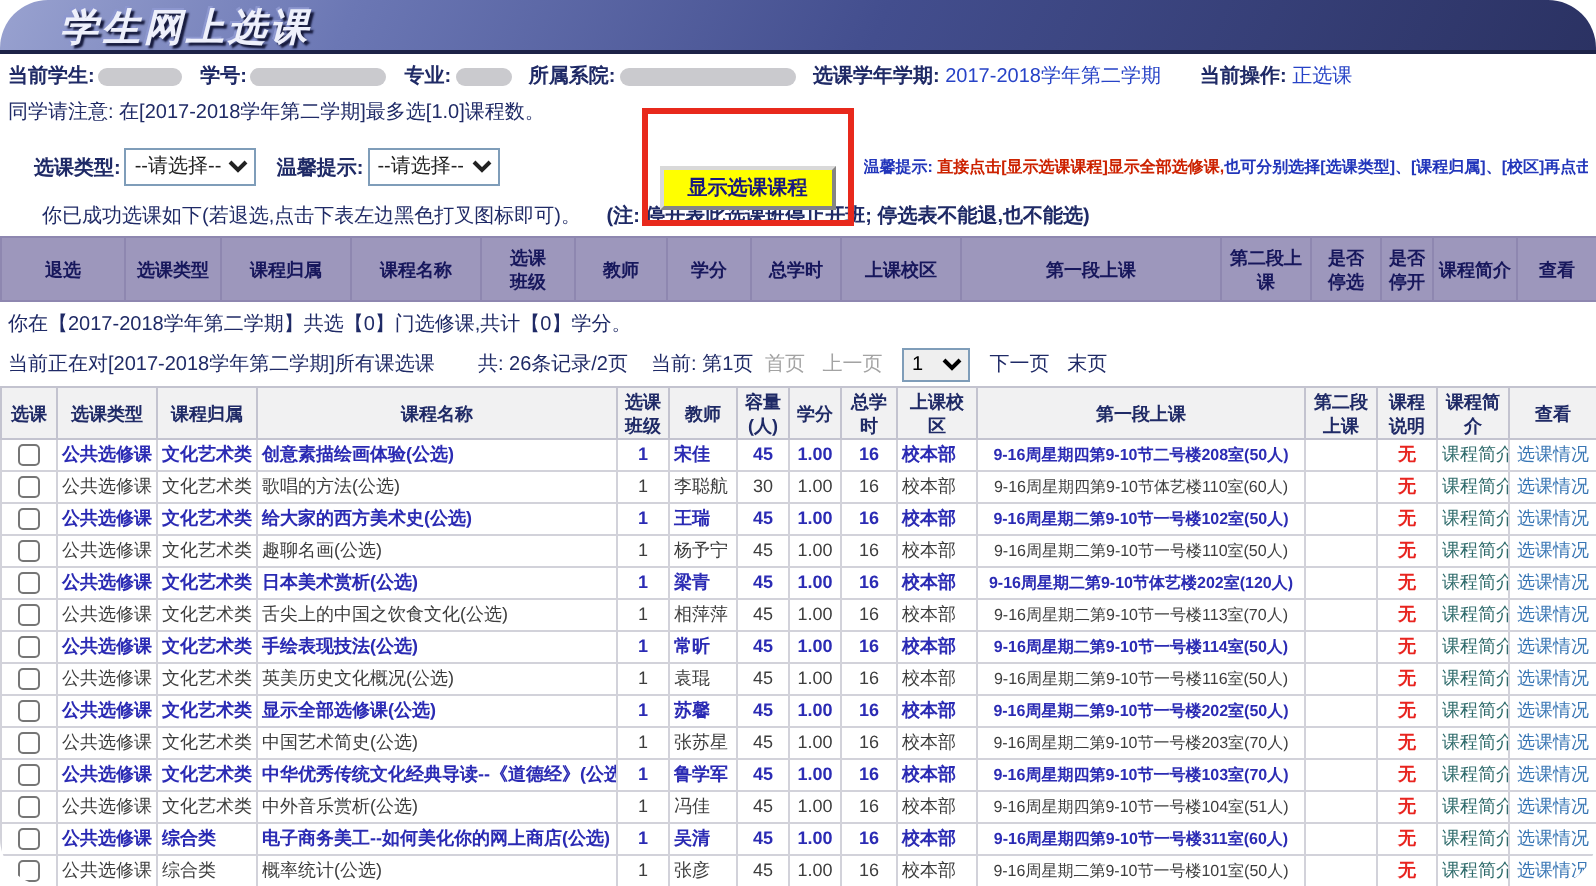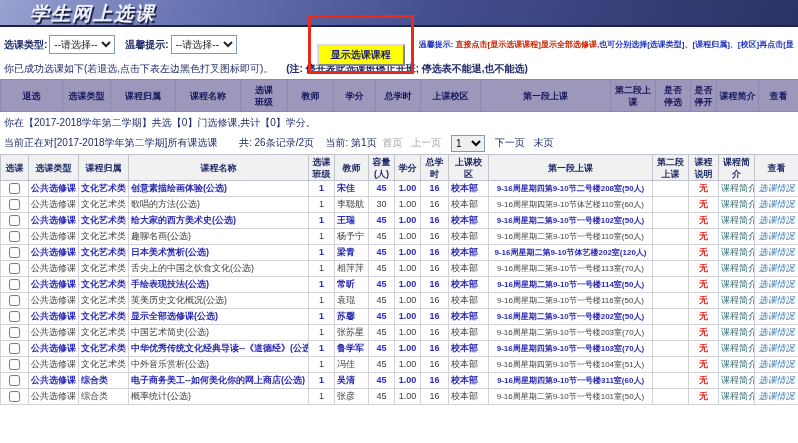--- a/index.html
+++ b/index.html
@@ -1,41 +1,41 @@
 <!DOCTYPE html>
 <html><head>
 <meta charset="utf-8">
 <style>
   * { box-sizing: border-box; }
   html,body { margin:0; padding:0; }
   body { font-family:"Liberation Sans","DejaVu Sans",sans-serif; }
-  .page { position:relative; width:798px; height:443px; background:#fff; overflow:hidden; }
+  .page { position:relative; width:798px; height:443px; background:#fff; overflow:hidden;border-radius:24px; }
 
   
   .banner { height:27px; background:linear-gradient(115deg,#99a2d0 0%,#6b77b4 22%,#434e8e 55%,#2b3263 100%); border-bottom:2px solid #1d2348; position:relative; }
   .banner-title { position:absolute; left:30px; top:1px; font-size:19px; font-weight:bold; font-style:italic; letter-spacing:2px; color:#eef0fb; text-shadow:1.5px 1.5px 1px #14183a, -1px -1px 0 #8d97cf; }
 
   
   .info-row { padding:4px 4px 1px 4px; font-size:10px; color:#1f2a66; white-space:nowrap; }
   .info-row b { font-weight:bold; }
   .blue-val { color:#2743c7; }
   .redact { display:inline-block; height:9px; background:#cacace; border-radius:5px; vertical-align:middle; margin:0 6px 0 2px; }
   .notice-row { padding:3px 4px; font-size:10px; color:#1f2a66; }
 
   
-  .filter-row { display:flex; align-items:center; padding:6px 4px 5px 4px; font-size:10px; color:#1f2a66; white-space:nowrap; height:34px; }
+  .filter-row { display:flex; align-items:center; padding:6px 4px 5px 17px; font-size:10px; color:#1f2a66; white-space:nowrap; height:34px; }
   .filter-row label { font-weight:bold; margin-right:2px; }
   .filter-row select { font-size:10px; height:19px; margin-right:10px; background:#fff; border:1px solid #7f9db9; color:#222; }
   .btn-wrap { position:relative; display:inline-block; margin-left:70px; margin-right:14px; }
   .show-btn { background:#ffff00; border:2px outset #d9d9d9; color:#18187e; font-weight:bold; font-size:10px; padding:2px 12px; cursor:pointer; font-family:inherit;margin-top:21px; }
   .red-box { position:absolute; left:-9px; top:-8px; right:-9px; bottom:-8px; border:3px solid #e8291c; pointer-events:none; }
   .hint { font-size:8px; font-weight:bold; color:#2236bb; overflow:hidden; }
   .hint .hint-red { color:#cc2200; }
 
-  .success-row { padding:1px 4px 3px 4px; font-size:10px; color:#1f2a66; white-space:nowrap; }
+  .success-row { padding:1px 4px 3px 21px; font-size:10px; color:#1f2a66; white-space:nowrap; }
   .success-row .note2 { margin-left:10px; font-weight:bold; }
 
   
   table.tbl { border-collapse:collapse; table-layout:fixed; width:798px; font-size:9px; }
   .tbl th, .tbl td { overflow:hidden; white-space:nowrap; padding:0 2px; }
 
   
   .sel-tbl th { background:#9d97bc; color:#17175c; border:1px solid #8e87b0; font-weight:bold; height:32px; line-height:12px; white-space:pre-line; text-align:center; }
 
   .summary-row { padding:4px 14px 2px 4px; font-size:10px; color:#1f2a66; }
@@ -48,33 +48,45 @@
   
   .course-tbl th { background:#f1f1f2; color:#1f2a66; border:1px solid #c3c3cf; font-weight:bold; height:26px; line-height:12px; white-space:pre-line; text-align:center; }
   .course-tbl td { border:1px solid #d2d2da; height:16px; line-height:15px; }
   .course-tbl tr.row-hl   { color:#2b2bb4; font-weight:bold; }
   .course-tbl tr.row-plain{ color:#3d3d3d; }
   .c-center { text-align:center; }
   .c-left { text-align:left; }
   .sched { font-size:8px;text-align:center; }
   .status { color:#e8241f !important; font-weight:bold; }
   .link-intro { color:#2f6b6b; cursor:pointer; font-weight:normal; }
-  .link-view  { color:#3a77b5; cursor:pointer; font-weight:normal;font-style:italic; }
+  .link-view  { color:#3a77b5; cursor:pointer; font-weight:normal; }
   .course-tbl input[type=checkbox] { width:11px; height:11px; margin:1px; vertical-align:middle; }
 </style>
 </head>
 <body>
 
 <div class="page">
 
   <div class="banner">
     <div class="banner-title">学生网上选课</div>
   </div>
 
-
+  <div class="info-row">
+    <b>当前学生:</b><span class="redact" style="width:42px"></span>
+    <b>学号:</b><span class="redact" style="width:68px"></span>
+    <b>专业:</b><span class="redact" style="width:28px"></span>
+    <b>所属系院:</b><span class="redact" style="width:88px"></span>
+    <b>选课学年学期:</b>
+    <span class="blue-val">2017-2018学年第二学期</span>
+    <span class="gap" style="display:inline-block;width:14px"></span>
+    <b>当前操作:</b>
+    <span class="blue-val">正选课</span>
+  </div>
+
+  <div class="notice-row">同学请注意: 在[2017-2018学年第二学期]最多选[1.0]课程数。</div>
 
   <div class="filter-row">
     <label>选课类型:</label>
     <select>
       <option>--请选择--</option>
     </select>
     <label>温馨提示:</label>
     <select>
       <option>--请选择--</option>
     </select>

